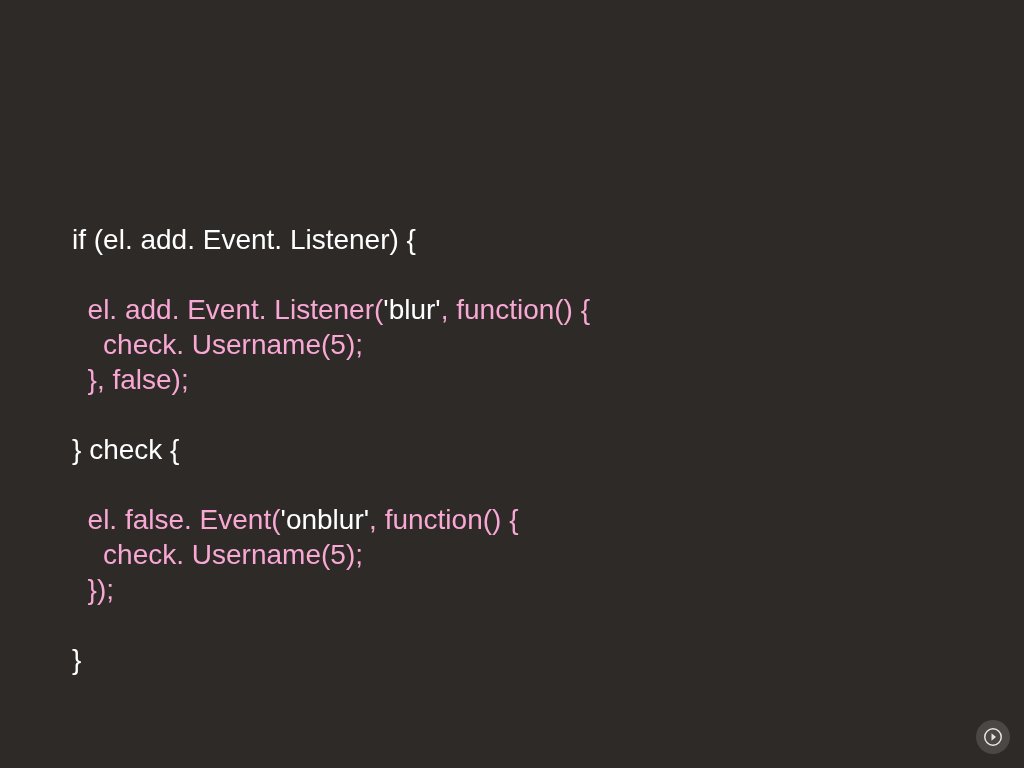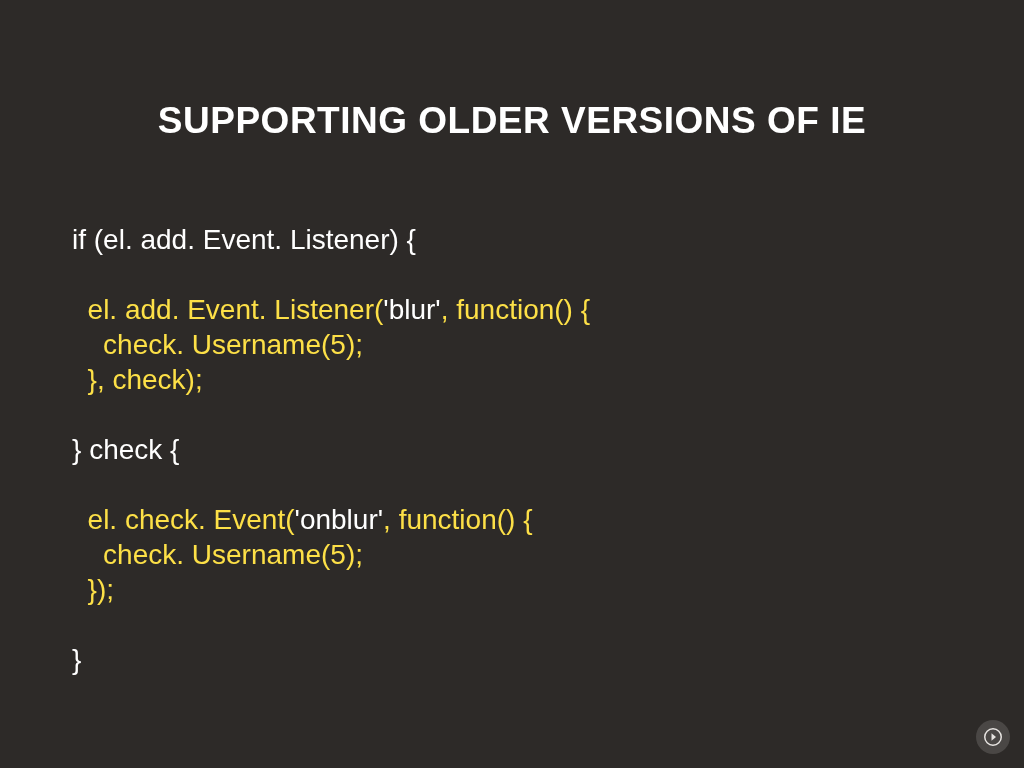--- a/index.html
+++ b/index.html
@@ -30,51 +30,50 @@
       position: absolute;
       left: 72px;
       top: 222px;
       font-family: Arial, Helvetica, sans-serif;
       font-size: 28px;
       line-height: 1.25;
       white-space: pre;
       color: #ffffff;
       font-weight: 400;
     }
-    .code .hl { color: #fde047; }
+    .code .hl { color: #f9a8d4; }
     .nav {
       position: absolute;
       right: 14px;
       bottom: 14px;
       width: 34px;
       height: 34px;
       border-radius: 50%;
       background: #4a4745;
       display: flex;
       align-items: center;
       justify-content: center;
       cursor: pointer;
     }
     .nav svg { width: 18px; height: 18px; fill: #e6e3e0; }
   </style>
 </head>
 <body>
 
 <div class="slide">
-  <h1 class="title">SUPPORTING OLDER VERSIONS OF IE</h1>
 
   <div class="code"><span>if (el. add. Event. Listener) {</span>
 
 <span class="hl">  el. add. Event. Listener(</span><span>'blur'</span><span class="hl">, function() {</span>
 <span class="hl">    check. Username(5);</span>
-<span class="hl">  }, check);</span>
+<span class="hl">  }, false);</span>
 
 <span>} check {</span>
 
-<span class="hl">  el. check. Event(</span><span>'onblur'</span><span class="hl">, function() {</span>
+<span class="hl">  el. false. Event(</span><span>'onblur'</span><span class="hl">, function() {</span>
 <span class="hl">    check. Username(5);</span>
 <span class="hl">  });</span>
 
 <span>}</span></div>
 
   <div class="nav">
     <svg viewBox="0 0 24 24">
       <circle cx="12" cy="12" r="11" fill="none" stroke="#e6e3e0" stroke-width="2"></circle>
       <path d="M10 7 L16 12 L10 17 Z"></path>
     </svg>

